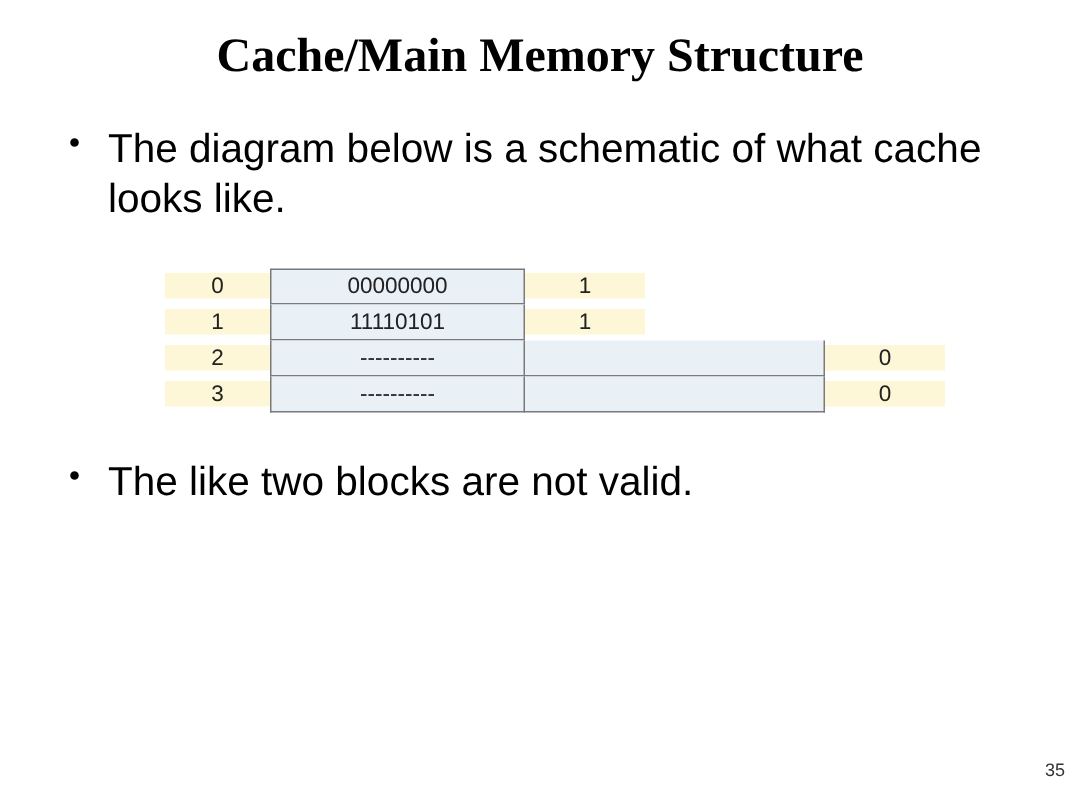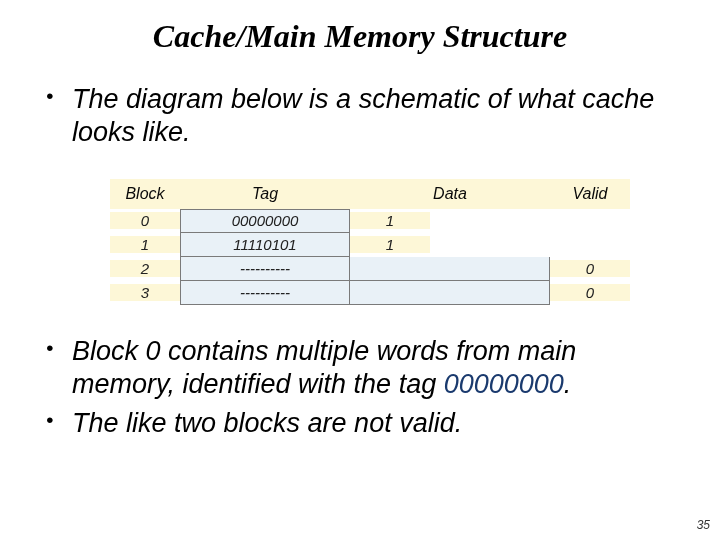--- a/index.html
+++ b/index.html
@@ -1,15 +1,15 @@
 <!DOCTYPE html>
 <html><head>
 <meta charset="utf-8">
 <style>
-  * { margin: 0; padding: 0; box-sizing: border-box; font-style: italic; }
+  * { margin: 0; padding: 0; box-sizing: border-box; }
   body {
     width: 720px;
     height: 540px;
     background: #ffffff;
     font-family: Arial, Helvetica, sans-serif;
     position: relative;
     padding: 18px 40px 0 40px;
   }
   .title {
     font-family: "Times New Roman", Times, serif;
@@ -74,41 +74,35 @@
     justify-content: center;
   }
   .diagram-row .col-tag { border-right: 1px solid #7a7a7a; }
   .diagram-row + .diagram-row .col-tag,
   .diagram-row + .diagram-row .col-data { border-top: none; }
   .diagram-row .col-data { border-left: none; }
   .tag-text { color: #1a3a6e; }
   .slide-num {
     position: absolute;
     right: 10px;
-    bottom: 8px;
+    bottom: 20px;
     font-size: 12px;
     color: #333;
   }
 </style>
 </head>
 <body>
 
 <h1 class="title">Cache/Main Memory Structure</h1>
 
 <ul class="bullets">
   <li>The diagram below is a schematic of what cache looks like.</li>
 </ul>
 
 <div class="diagram-wrap">
-  <div class="diagram-header">
-    <div class="col-block">Block</div>
-    <div class="col-tag">Tag</div>
-    <div class="col-data">Data</div>
-    <div class="col-valid">Valid</div>
-  </div>
 
   <div class="diagram-row">
     <div class="col-block">0</div>
     <div class="col-tag">00000000</div>
     <div class="col-valid">1</div>
   </div>
   <div class="diagram-row">
     <div class="col-block">1</div>
     <div class="col-tag">11110101</div>
     <div class="col-valid">1</div>
@@ -121,19 +115,16 @@
   </div>
   <div class="diagram-row">
     <div class="col-block">3</div>
     <div class="col-tag">----------</div>
     <div class="col-data"></div>
     <div class="col-valid">0</div>
   </div>
 </div>
 
 <ul class="bullets">
-  <li>
-    <span>Block 0 contains multiple words from main memory, identified with the tag </span><span class="tag-text">00000000</span><span>.</span>
-  </li>
   <li>The like two blocks are not valid.</li>
 </ul>
 
 <div class="slide-num">35</div>
 
 </body></html>

